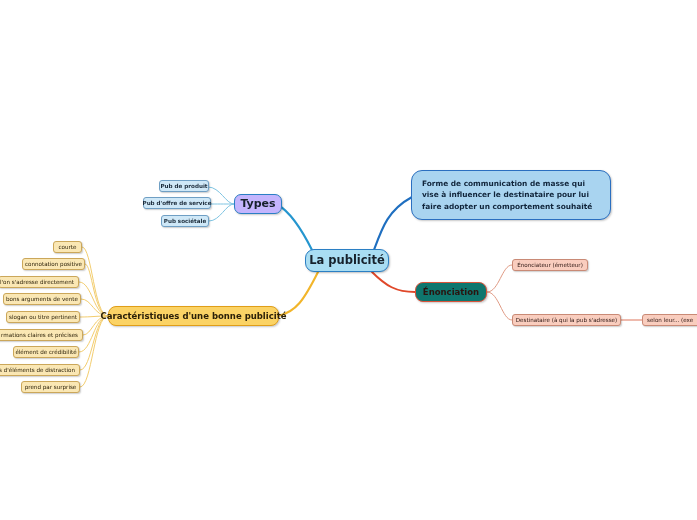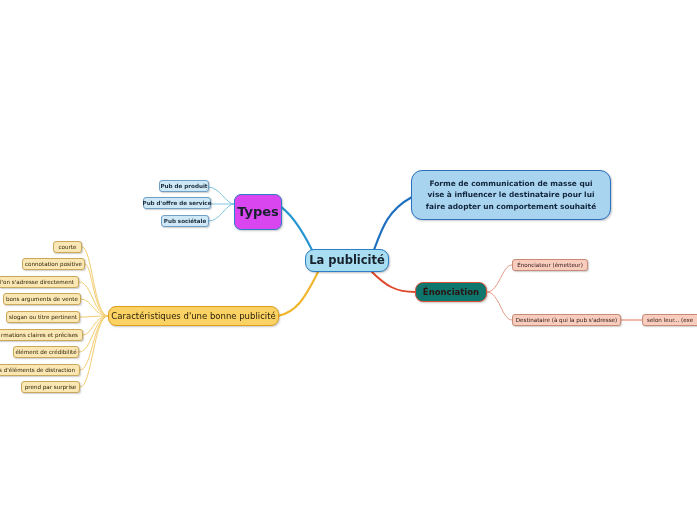--- a/index.html
+++ b/index.html
@@ -45,38 +45,38 @@
     border-radius: 9px;
     font-size: 11.5px;
     font-weight: bold;
     color: #16212b;
     padding: 0 10px;
     box-shadow: 1px 1px 2px rgba(0,0,0,0.25);
   }
 
   
   .node-blue {
-    background: #d946ef;
+    background: #c4b5fd;
     border: 1.4px solid #2b7fc4;
     border-radius: 7px;
-    font-size: 13px;
+    font-size: 11px;
     font-weight: bold;
     color: #16212b;
-    padding: 17px 7px;
+    padding: 1px 7px;
     box-shadow: 1px 1px 2px rgba(0,0,0,0.22);
   }
   .node-desc {
     background: #a9d4f0;
     border: 1.5px solid #2b6fc0;
     border-radius: 11px;
     font-size: 7.4px;
     font-weight: bold;
     color: #10243a;
     padding: 6px 10px;
-    text-align: center;
+    text-align: left;
     justify-content: flex-start;
     white-space: normal;
     line-height: 1.55;
     box-shadow: 1px 1px 2px rgba(0,0,0,0.22);
   }
   .node-leaf-blue {
     background: #cfe8f7;
     border: 1px solid #6f9fc4;
     border-radius: 3px;
     font-size: 5.6px;
@@ -107,21 +107,21 @@
     padding: 0 4px;
     box-shadow: 1px 1px 1.5px rgba(0,0,0,0.2);
   }
 
   
   .node-yellow {
     background: #fbd365;
     border: 1.4px solid #e09e18;
     border-radius: 8px;
     font-size: 8.5px;
-    font-weight: normal;
+    font-weight: bold;
     color: #2b2008;
     padding: 0 10px;
     box-shadow: 1px 1px 2px rgba(0,0,0,0.22);
   }
   .node-leaf-yellow {
     background: #fae7b4;
     border: 1px solid #cfa martin;
     border: 1px solid #c9a martin;
     border: 1px solid #cba75a;
     border-radius: 3px;

